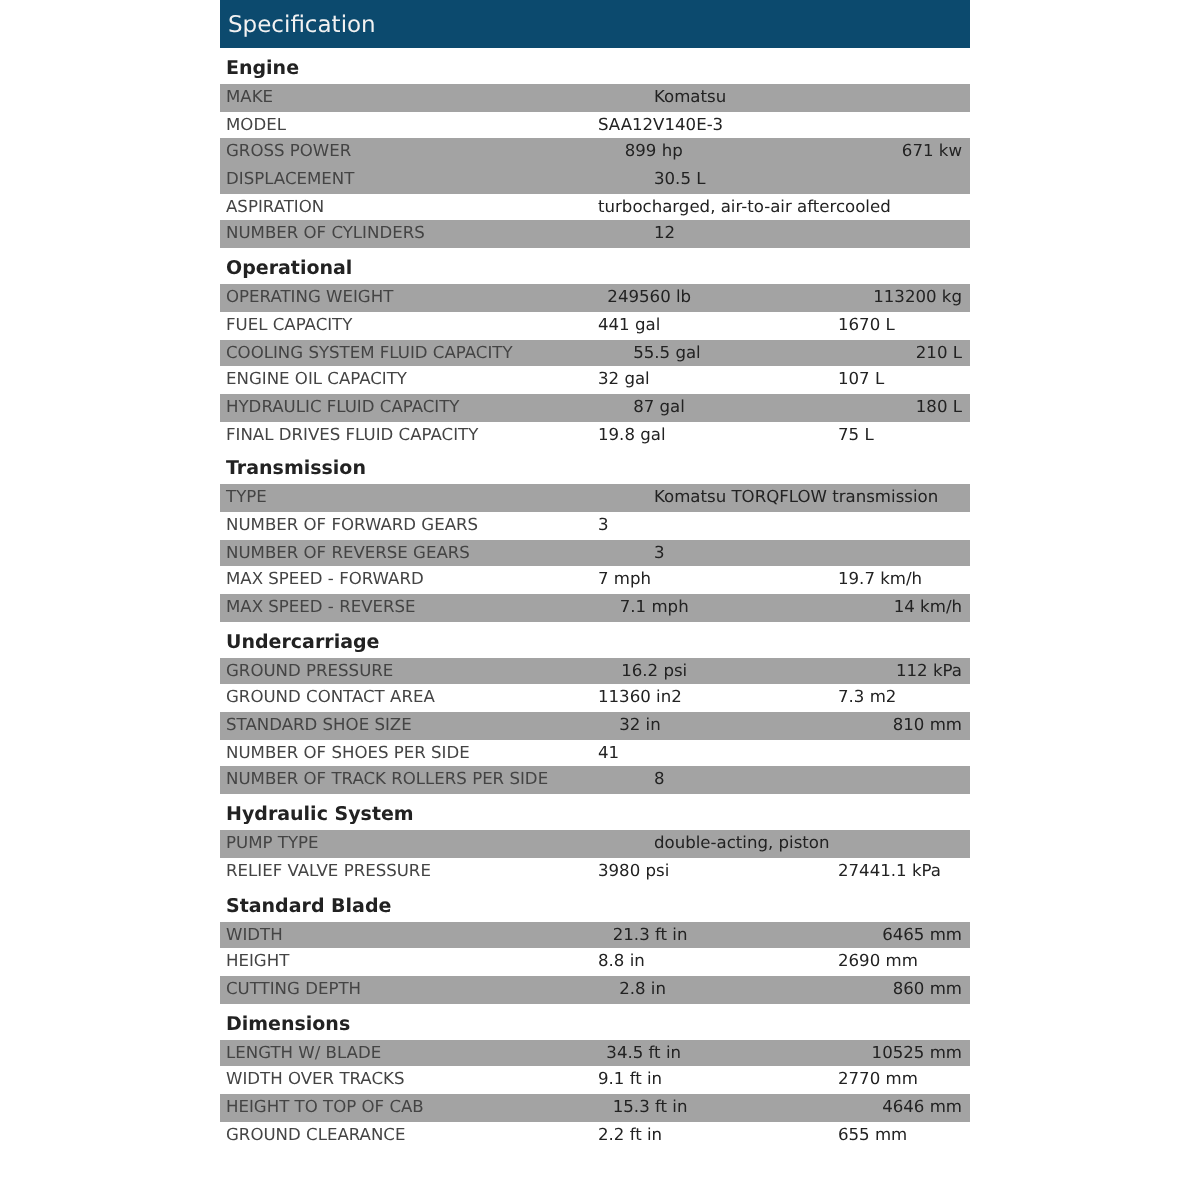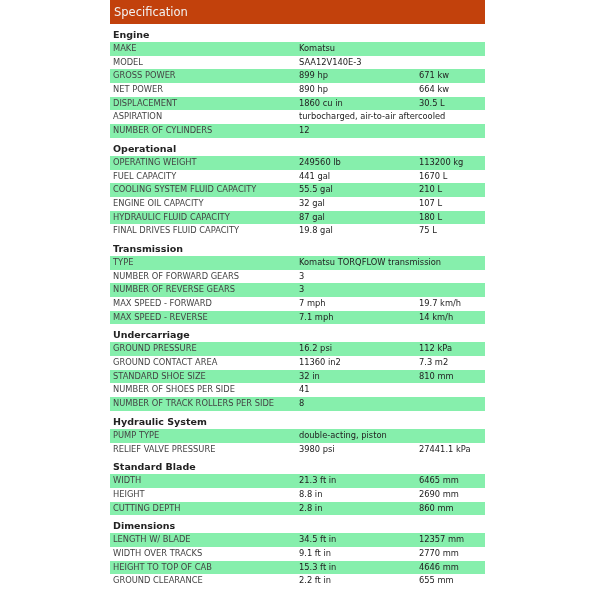--- a/index.html
+++ b/index.html
@@ -1,25 +1,25 @@
 <!DOCTYPE html>
 <html><head>
 <meta charset="utf-8">
 <style>
   html, body { margin:0; padding:0; background:#ffffff; }
   body { width:600px; height:600px; position:relative; overflow:hidden;
          font-family:"DejaVu Sans", sans-serif; }
   .spec { position:absolute; left:110px; top:0; width:375px; }
-  .title-bar { height:24px; background:#c2410c; color:#f2f2f2;
+  .title-bar { height:24px; background:#0c4a6e; color:#f2f2f2;
                font-size:11.5px; line-height:24px; padding-left:4px; }
   .section { font-size:9.5px; color:#222; font-weight:bold;
              height:18px; line-height:22px; padding-left:3px; }
   .row { height:13.7px; line-height:13.7px; font-size:8.3px; color:#444;
          display:flex; position:relative; }
-  .row.shade { background:#86efac; }
+  .row.shade { background:#a3a3a3;gap:28px; }
   .row .label { width:186px; padding-left:3px; white-space:nowrap; overflow:hidden; }
   .row .v1 { width:120px; color:#222; white-space:nowrap; }
   .row .v2 { flex:1; text-align:left; padding-right:4px; color:#222; white-space:nowrap; }
   .row .v1.wide { width:auto; flex:1; }
 </style>
 </head>
 <body>
 
 <div class="spec">
   <div class="title-bar">Specification</div>
@@ -31,28 +31,22 @@
       </div>
       <div class="row">
         <span class="label">MODEL</span>
         <span class="v1 wide">SAA12V140E-3</span>
       </div>
       <div class="row shade">
         <span class="label">GROSS POWER</span>
         <span class="v1">899 hp</span>
         <span class="v2">671 kw</span>
       </div>
-      <div class="row">
-        <span class="label">NET POWER</span>
-        <span class="v1">890 hp</span>
-        <span class="v2">664 kw</span>
-      </div>
       <div class="row shade">
         <span class="label">DISPLACEMENT</span>
-        <span class="v1">1860 cu in</span>
         <span class="v2">30.5 L</span>
       </div>
       <div class="row">
         <span class="label">ASPIRATION</span>
         <span class="v1 wide">turbocharged, air-to-air aftercooled</span>
       </div>
       <div class="row shade">
         <span class="label">NUMBER OF CYLINDERS</span>
         <span class="v1 wide">12</span>
       </div>
@@ -157,21 +151,21 @@
       </div>
       <div class="row shade">
         <span class="label">CUTTING DEPTH</span>
         <span class="v1">2.8 in</span>
         <span class="v2">860 mm</span>
       </div>
       <div class="section">Dimensions</div>
       <div class="row shade">
         <span class="label">LENGTH W/ BLADE</span>
         <span class="v1">34.5 ft in</span>
-        <span class="v2">12357 mm</span>
+        <span class="v2">10525 mm</span>
       </div>
       <div class="row">
         <span class="label">WIDTH OVER TRACKS</span>
         <span class="v1">9.1 ft in</span>
         <span class="v2">2770 mm</span>
       </div>
       <div class="row shade">
         <span class="label">HEIGHT TO TOP OF CAB</span>
         <span class="v1">15.3 ft in</span>
         <span class="v2">4646 mm</span>

